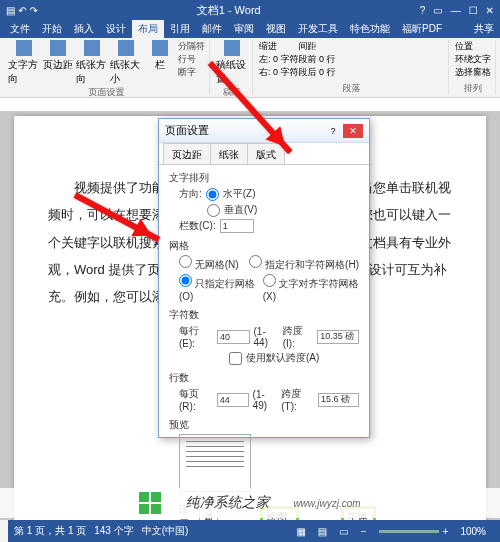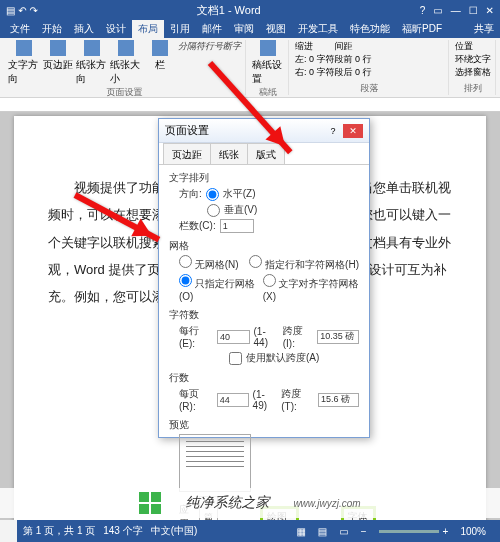--- a/index.html
+++ b/index.html
@@ -14,21 +14,21 @@
   .ribbon { height: 60px; background: #f3f3f3; border-bottom: 1px solid #d4d4d4; display: flex; font-size: 10px; padding: 2px 4px; gap: 2px; overflow: hidden; }
   .group { border-right: 1px solid #e0e0e0; padding: 0 4px; display: flex; flex-direction: column; justify-content: space-between; }
   .group .label { text-align: center; color: #666; font-size: 9px; }
   .btn-big { display: inline-flex; flex-direction: column; align-items: center; width: 32px; }
   .btn-big .ic { width: 16px; height: 16px; background: #5b8bc7; margin-bottom: 2px; }
   .btn-sm { font-size: 9px; color: #444; }
   .ruler { height: 14px; background: #fff; border-bottom: 1px solid #ccc; }
   .doc-area { position: absolute; top: 112px; left: 0; right: 0; bottom: 22px; background: #c8c8c8; overflow: hidden; }
   .page { position: absolute; left: 14px; top: 4px; width: 472px; height: 600px; background: #fff; box-shadow: 0 0 4px rgba(0,0,0,.3); }
   .page-text { padding: 58px 34px 0 34px; font-size: 13px; line-height: 2.1; color: #222; }
-  .statusbar { position: absolute; bottom: 0; left: 17px; right: 0; height: 22px; background: #2b579a; color: #fff; font-size: 10px; display: flex; align-items: center; padding: 0 6px; }
+  .statusbar { position: absolute; bottom: 0; left: 8px; right: 0; height: 22px; background: #2b579a; color: #fff; font-size: 10px; display: flex; align-items: center; padding: 0 6px; }
   .statusbar span { margin-right: 8px; }
   .statusbar .right { margin-left: auto; display: flex; align-items: center; gap: 4px; }
   .zoom-slider { width: 60px; height: 3px; background: #8aa; position: relative; }
   .dialog { position: absolute; left: 158px; top: 118px; width: 212px; height: 320px; background: #fff; border: 1px solid #7a9fd4; box-shadow: 2px 2px 8px rgba(0,0,0,.3); font-size: 10px; }
   .dlg-title { height: 24px; background: linear-gradient(#fff, #e6eef9); border-bottom: 1px solid #cfd9e8; display: flex; align-items: center; padding: 0 6px; font-size: 11px; }
   .dlg-title .t { flex: 1; }
   .dlg-title .q, .dlg-title .x { width: 20px; height: 14px; text-align: center; line-height: 14px; font-size: 9px; }
   .dlg-title .x { background: #e04343; color: #fff; }
   .dlg-tabs { height: 22px; border-bottom: 1px solid #ccc; display: flex; padding-left: 4px; }
   .dlg-tabs .dtab { padding: 4px 8px; border: 1px solid #ccc; border-bottom: none; background: #f4f4f4; font-size: 10px; margin-right: -1px; }
@@ -98,21 +98,21 @@
           <span>纸张方向</span>
         </div>
       <div class="btn-big">
           <div class="ic"></div>
           <span>纸张大小</span>
         </div>
       <div class="btn-big">
           <div class="ic"></div>
           <span>栏</span>
         </div>
-      <div style="display:flex;font-size:9px;color:#444;font-style:italic;">
+      <div style="display:flex;flex-direction:column;font-size:9px;color:#444;">
         <span class="btn-sm">分隔符</span>
         <span class="btn-sm">行号</span>
         <span class="btn-sm">断字</span>
       </div>
     </div>
     <div class="label">页面设置</div>
   </div>
   <div class="group">
     <div class="btn-big">
         <div class="ic"></div>

